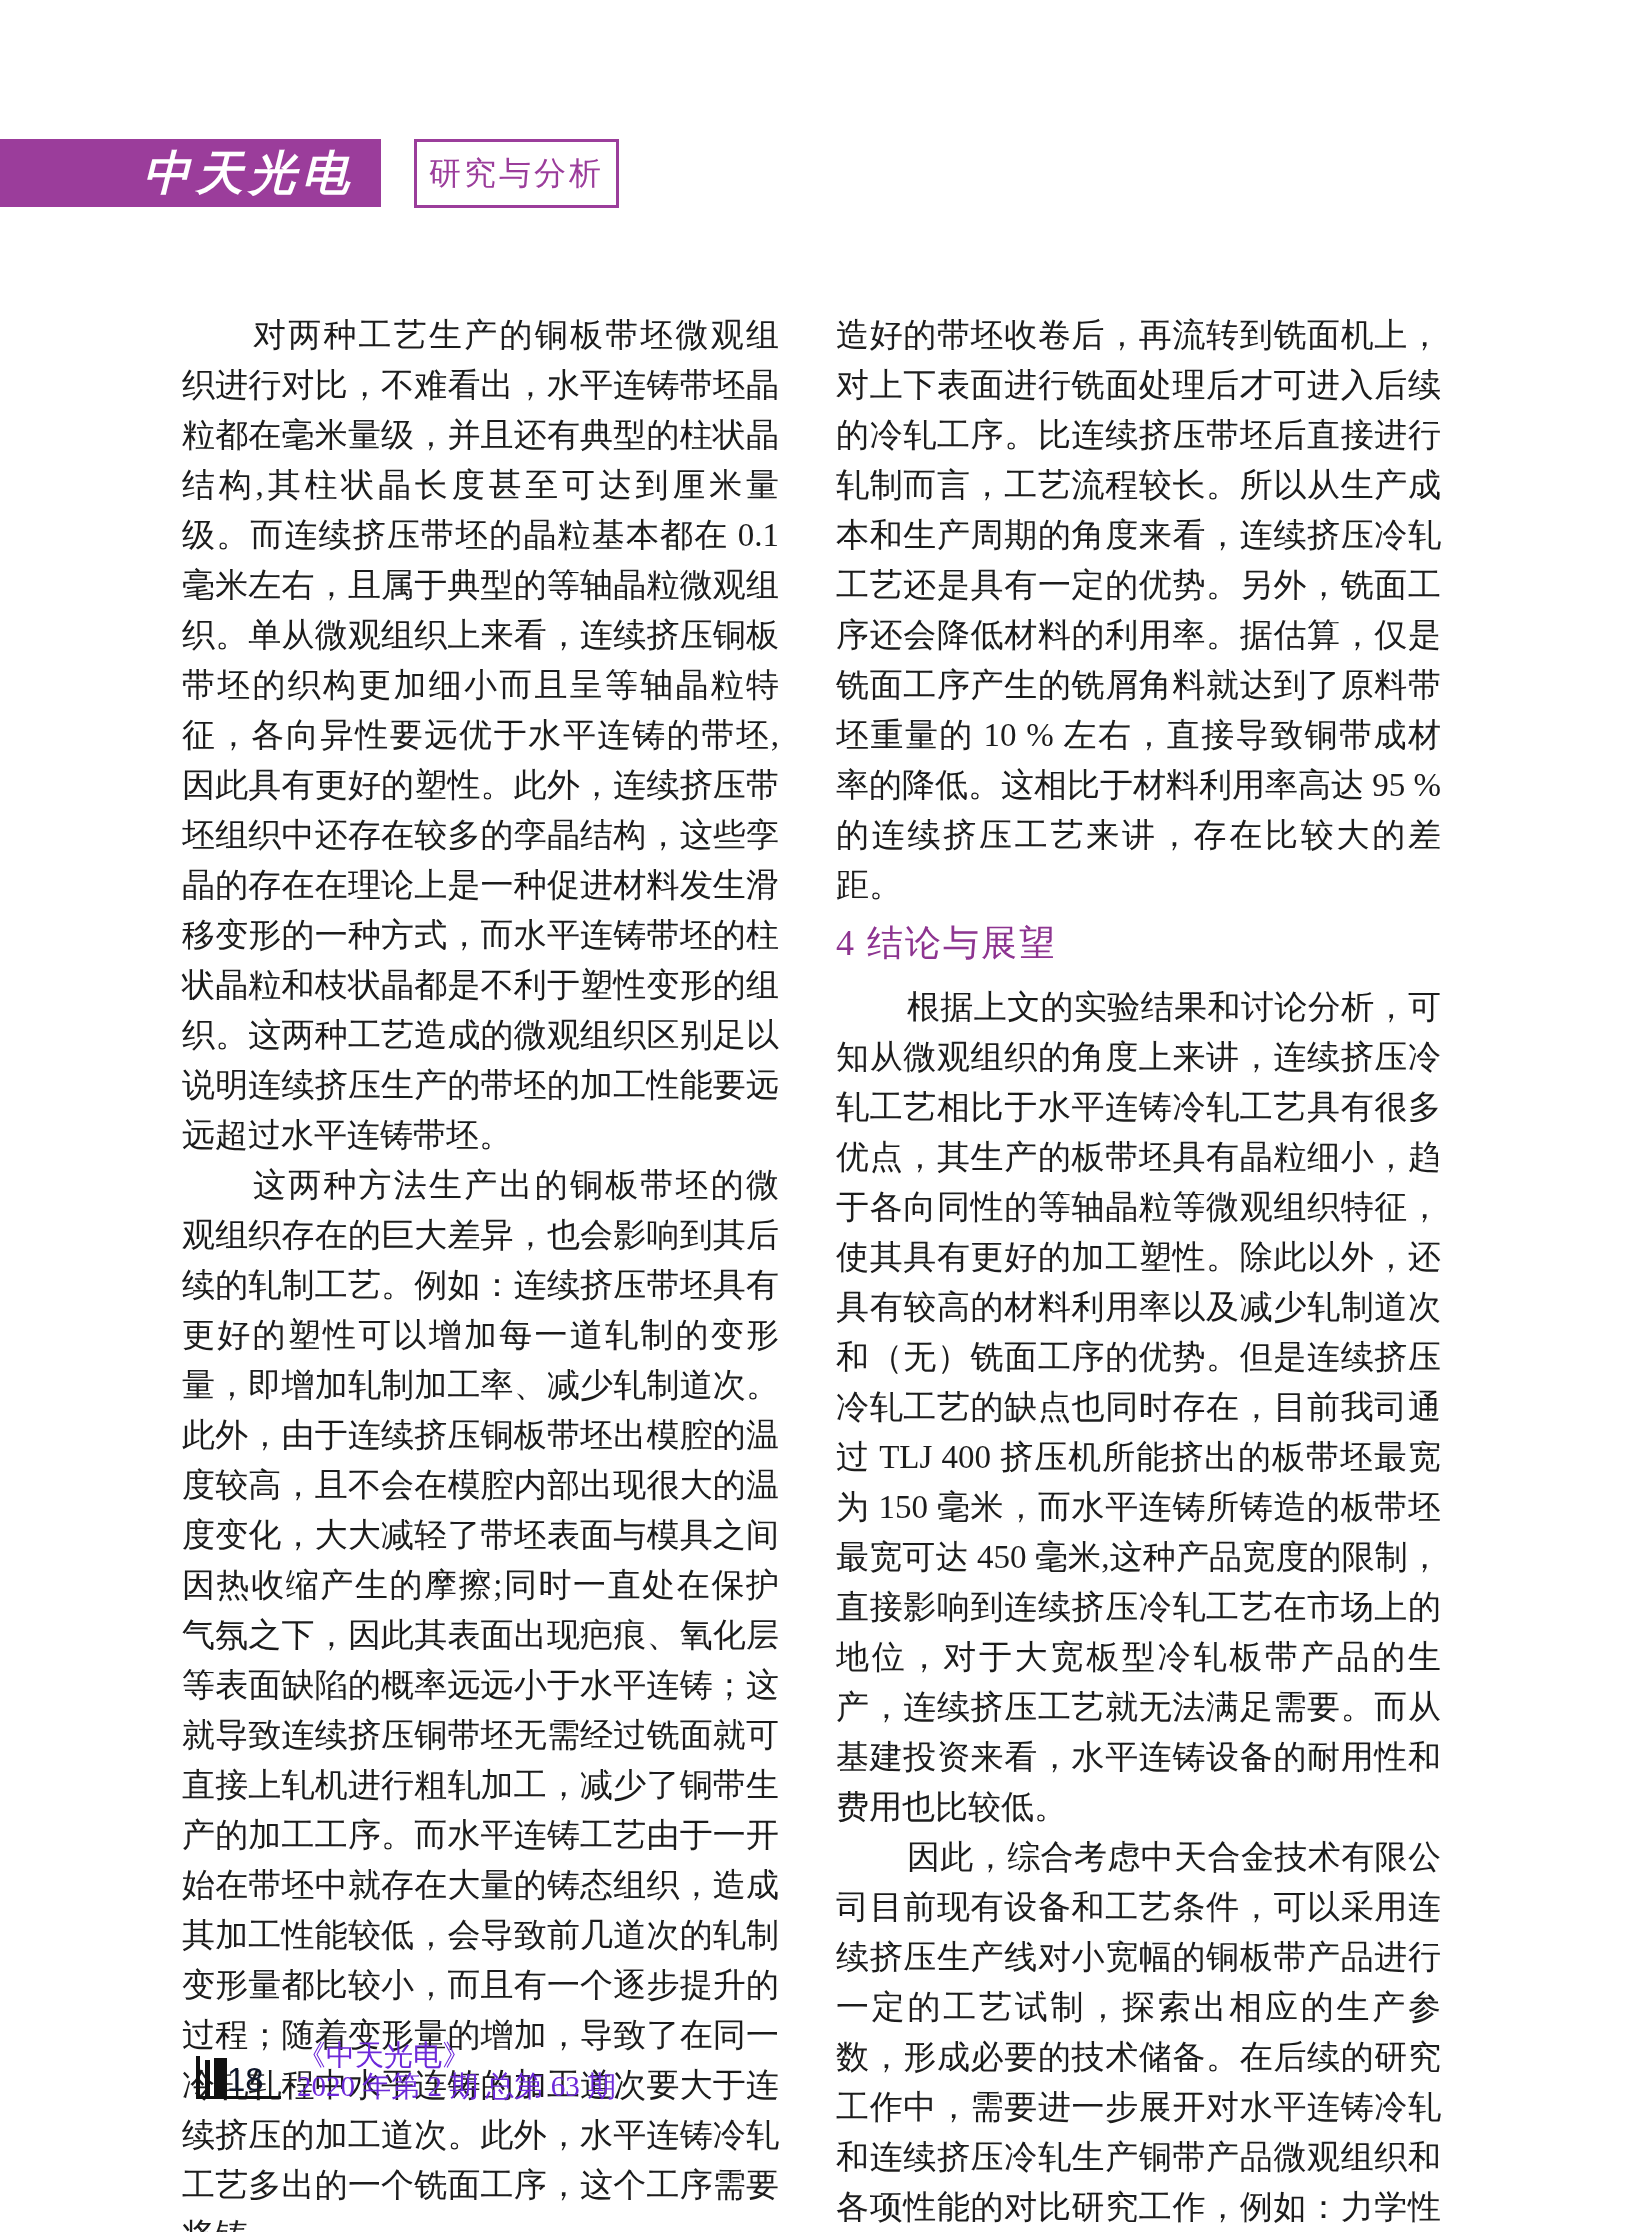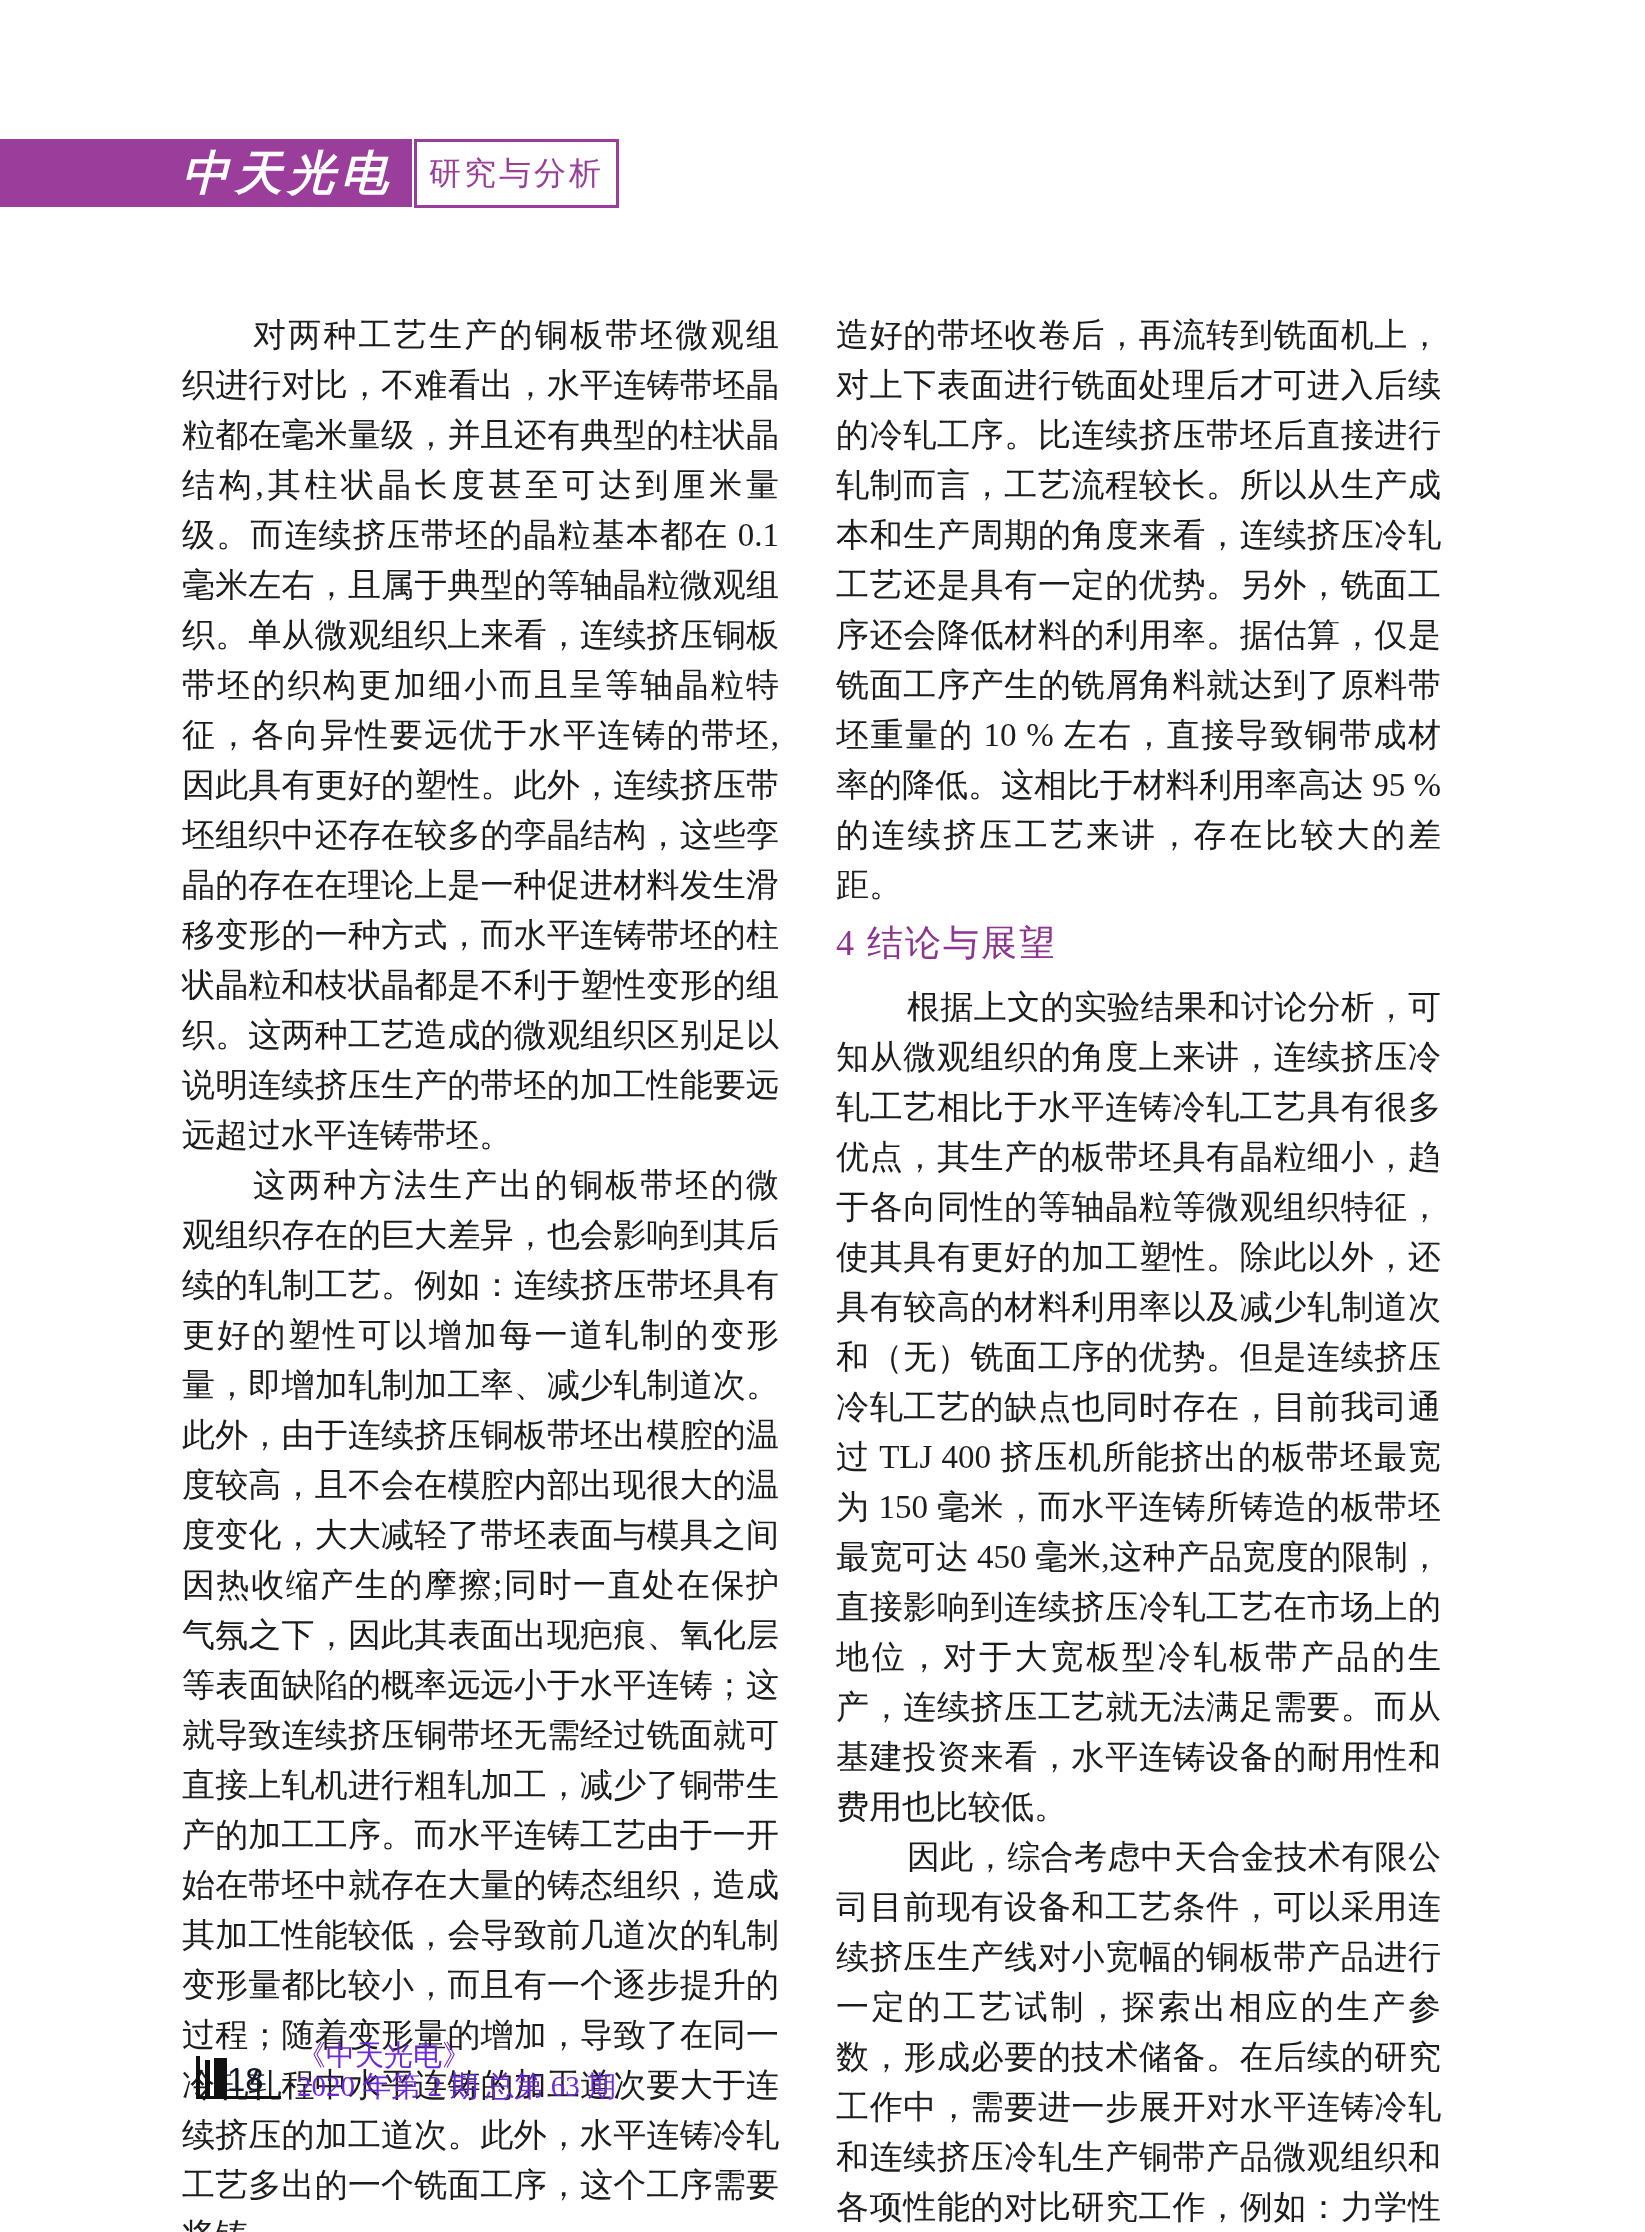--- a/index.html
+++ b/index.html
@@ -4,23 +4,23 @@
 <style>
   html,body{margin:0;padding:0;background:#e8e8e8;}
   .page{
     position:relative;width:1646px;height:2233px;background:#ffffff;
     margin:0 auto;overflow:hidden;
     font-family:"Liberation Serif","DejaVu Serif",serif;
     color:#1c1c1c;
   }
   
   .header-bar{
-    position:absolute;left:0;top:139px;width:412px;height:68px;
+    position:absolute;left:0;top:139px;width:381px;height:68px;
     background:#9b3d9b;display:flex;align-items:center;justify-content:flex-end;
-    padding-right:18px;box-sizing:border-box;
+    padding-right:26px;box-sizing:border-box;
   }
   .brand{
     color:#ffffff;font-size:47px;font-weight:bold;font-style:italic;
     letter-spacing:6px;line-height:1;white-space:nowrap;
     font-family:"Liberation Serif","DejaVu Serif",serif;
   }
   .section-box{
     position:absolute;left:414px;top:139px;width:205px;height:69px;
     background:#ffffff;border:3px solid #9b3d9b;box-sizing:border-box;
     display:flex;align-items:center;justify-content:center;

